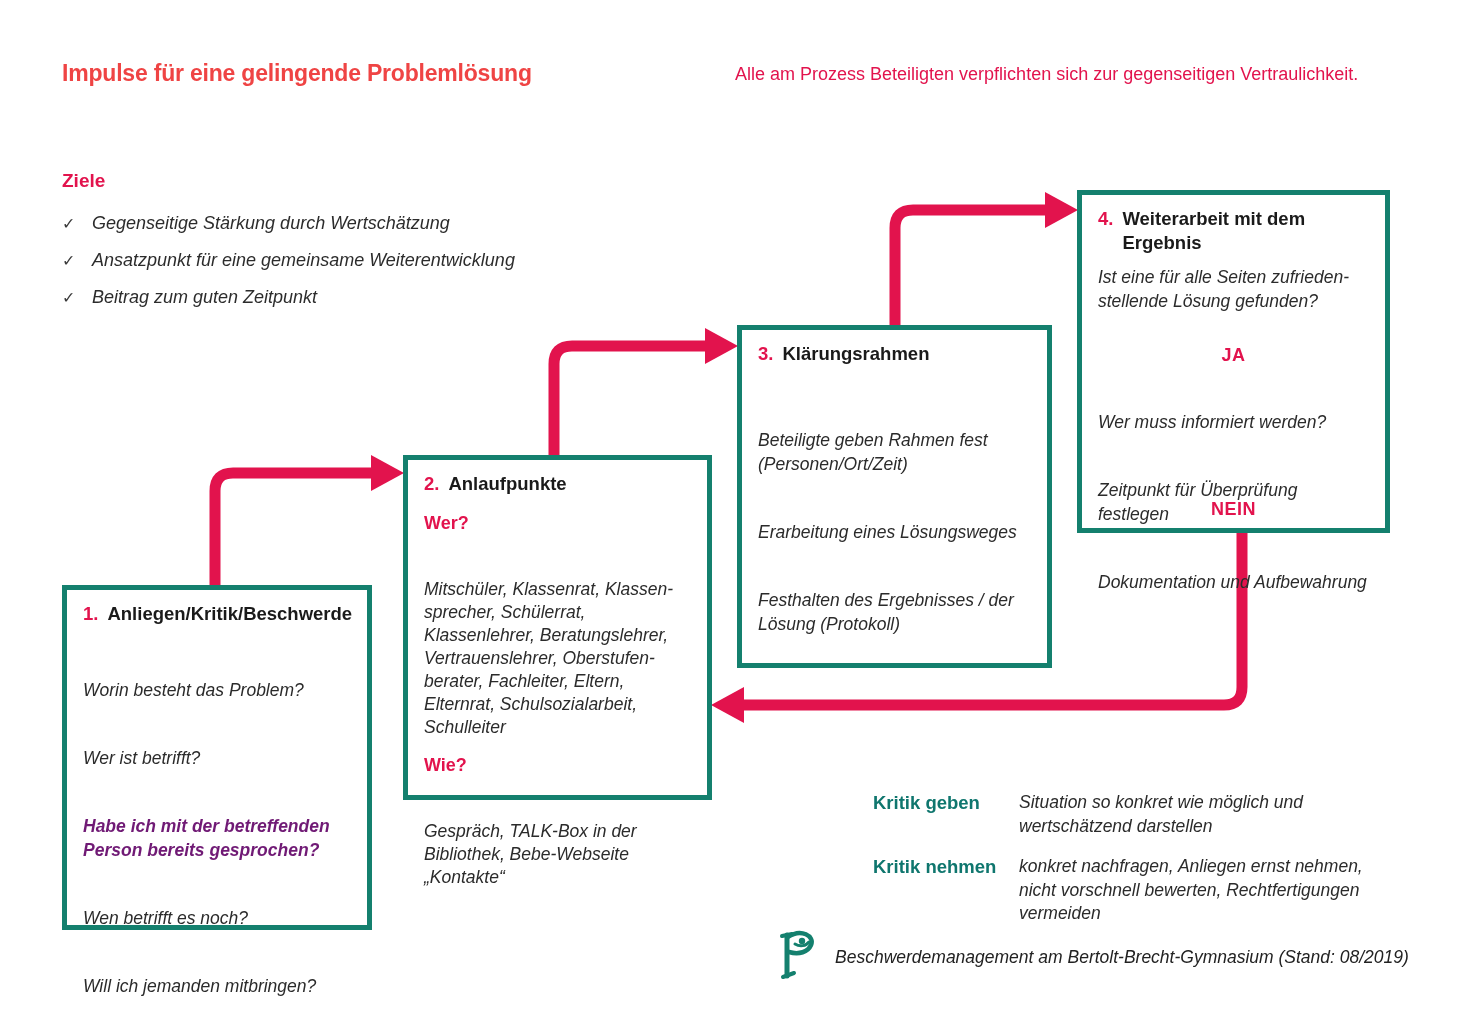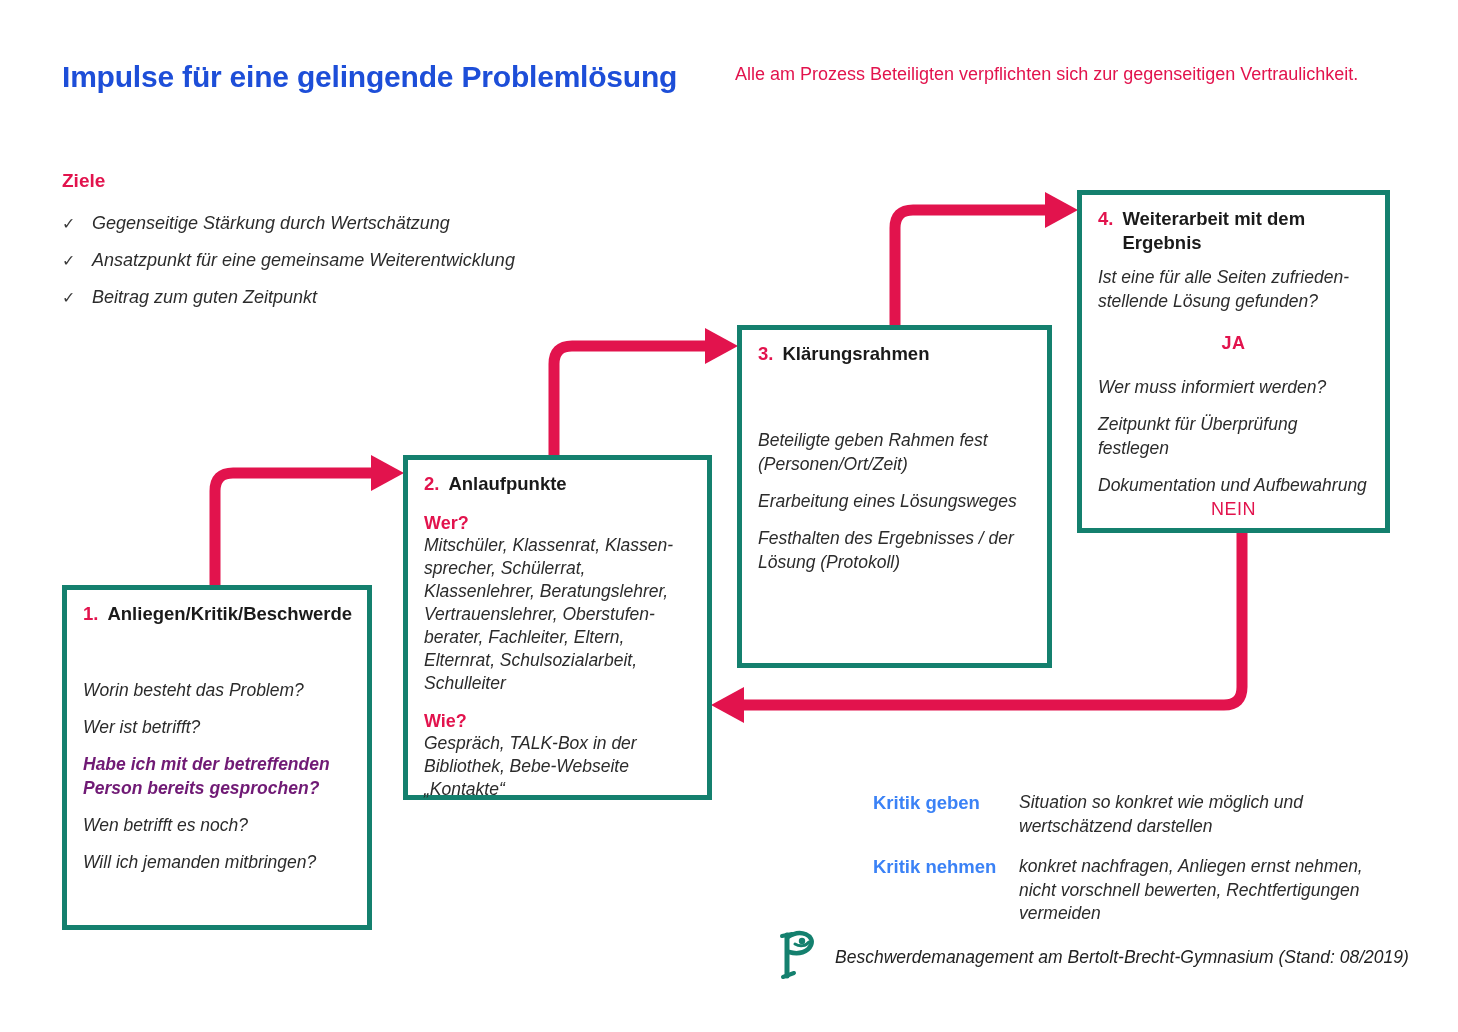--- a/index.html
+++ b/index.html
@@ -9,21 +9,21 @@
     position: relative;
     font-family: "Liberation Sans", sans-serif;
     color: #1d1d1b;
     overflow: hidden;
   }
   .page { position: absolute; inset: 0; background: #fff; }
 
   
   .title {
     position: absolute; left: 62px; top: 60px;
-    font-size: 30px; font-weight: 700; color: #1d4ed8;
+    font-size: 23px; font-weight: 700; color: #ef4444;
     letter-spacing: -0.2px;
   }
   .confidentiality {
     position: absolute; left: 735px; top: 64px; width: 660px;
     font-size: 18px; color: #e2134d;
   }
 
   
   .goals { position: absolute; left: 62px; top: 170px; width: 560px; }
   .goals-heading { font-size: 19px; font-weight: 700; color: #e2134d; }
@@ -35,49 +35,49 @@
   
   .arrows { position: absolute; inset: 0; z-index: 1; pointer-events: none; }
 
   
   .box {
     position: absolute; z-index: 2; background: #ffffff;
     border: 5px solid #14806e; padding: 12px 16px;
   }
   .box-head { display: flex; gap: 9px; font-size: 18.5px; font-weight: 700; color: #1a1a1a; line-height: 24px; }
   .box-num { color: #e2134d; flex: 0 0 auto; }
-  .q { font-size: 17.5px; font-style: italic; color: #2b2b2b; line-height: 24px; margin-bottom: 13px; }
+  .q { font-size: 17.5px; font-style: italic; color: #2b2b2b; line-height: 24px; margin-bottom: 13px; margin-top: 44px; }
   .q.strong { font-weight: 700; color: #701a75; }
   .sub-label { font-size: 18px; font-weight: 700; color: #e2134d; line-height: 22px; }
   .centered-red {
     text-align: center; font-size: 18px; font-weight: 700; color: #e2134d; letter-spacing: 0.5px;
   }
   .nein {
     position: absolute; left: 0; right: 0; bottom: 8px;
-    text-align: center; font-size: 18px; font-weight: 400; color: #e2134d; letter-spacing: 0.5px;
+    text-align: center; font-size: 18px; font-weight: 700; color: #e2134d; letter-spacing: 0.5px;
   }
   #box1 { left: 62px;  top: 585px; width: 310px; height: 345px; }
   #box2 { left: 403px; top: 455px; width: 309px; height: 345px; }
   #box3 { left: 737px; top: 325px; width: 315px; height: 343px; }
   #box4 { left: 1077px; top: 190px; width: 313px; height: 343px; }
 
   #box1 .q-first { margin-top: 52px; }
   #box2 .sub-label { margin-top: 16px; }
   #box2 .q { margin-bottom: 0; line-height: 23px; }
   #box2 .wie-label { margin-top: 15px; }
   #box3 .q-first { margin-top: 62px; }
   #box4 .q-first { margin-top: 10px; }
-  #box4 .ja { margin: 20px 0 21px 0; }
+  #box4 .ja { margin: 32px 0 21px 0; }
   #box4 .q { line-height: 24px; margin-bottom: 13px; font-style: italic; }
 
   
   .kritik { position: absolute; left: 873px; top: 791px; width: 530px; z-index: 2; }
   .kritik-row { display: flex; align-items: flex-start; }
   .kritik-row + .kritik-row { margin-top: 17px; }
-  .kritik-label { flex: 0 0 146px; font-size: 18.5px; font-weight: 700; color: #3b82f6; line-height: 23px; }
+  .kritik-label { flex: 0 0 146px; font-size: 18.5px; font-weight: 700; color: #0f766e; line-height: 23px; }
   .kritik-text { font-size: 17.5px; font-style: italic; color: #2b2b2b; line-height: 23.5px; width: 380px; }
 
   
   .footer { position: absolute; left: 775px; top: 930px; display: flex; align-items: center; z-index: 2; }
   .footer-logo { width: 42px; height: 54px; flex: 0 0 42px; }
   .footer-text { font-size: 17.5px; font-style: italic; color: #222; margin-left: 18px; white-space: nowrap; }
 </style>
 </head>
 <body>
 

